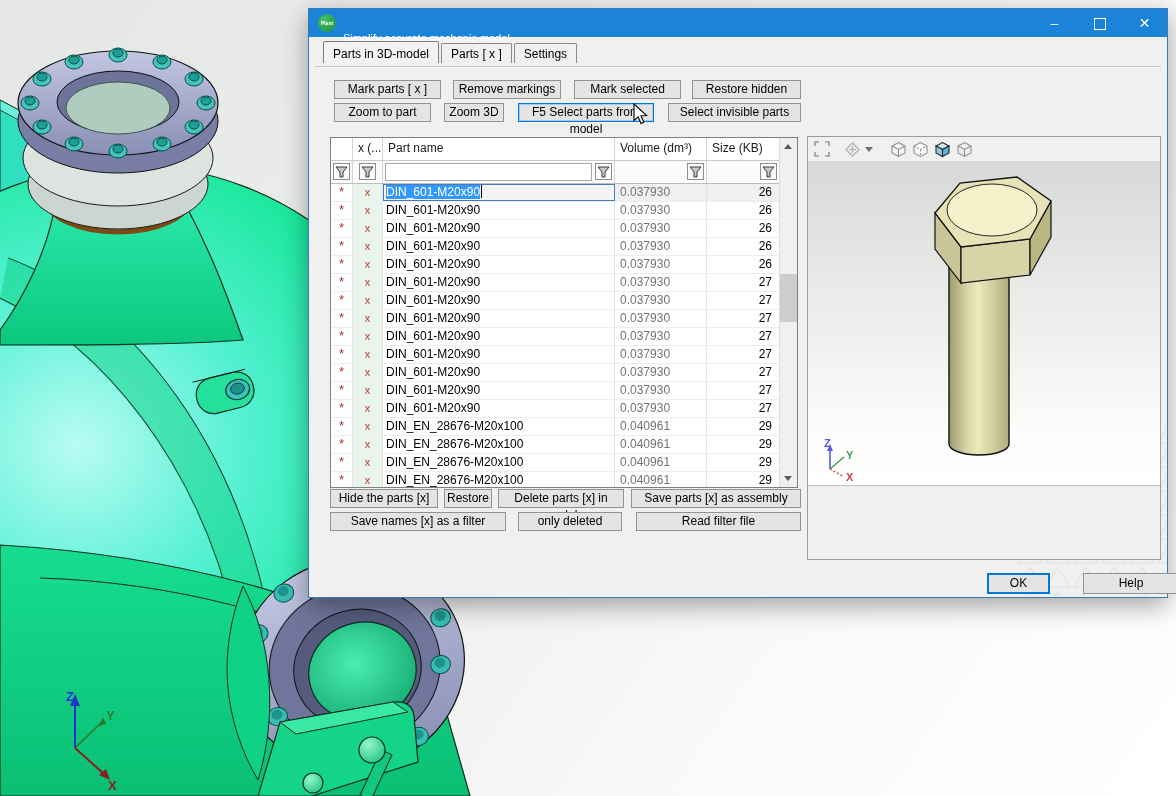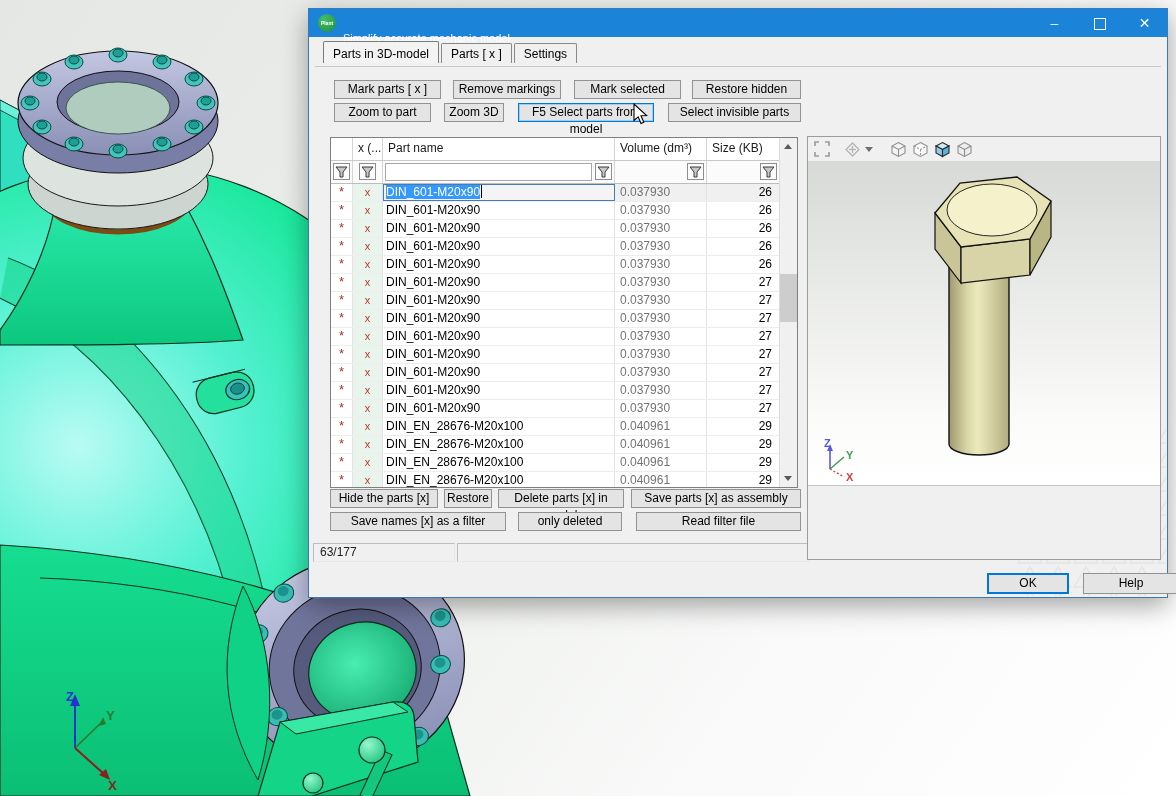--- a/index.html
+++ b/index.html
@@ -463,24 +463,20 @@
     </div>
 
     <div class="btn" style="left:21px;top:480px;width:108px;">Hide the parts [x]</div>
     <div class="btn" style="left:135px;top:480px;width:48px;">Restore</div>
     <div class="btn" style="left:189px;top:480px;width:126px;">Delete parts [x] in model</div>
     <div class="btn" style="left:322px;top:480px;width:170px;">Save parts [x] as assembly</div>
     <div class="btn" style="left:21px;top:503px;width:176px;">Save names [x] as a filter</div>
     <div class="btn" style="left:209px;top:503px;width:104px;">only deleted</div>
     <div class="btn" style="left:327px;top:503px;width:165px;">Read filter file</div>
 
-    <div id="statusbar">
-      <div class="spane first">63/177</div>
-      <div class="spane rest"></div>
-    </div>
 
     <div id="preview-pane">
       <div id="pv-toolbar">
         <span class="tbi" style="margin-right:14px;">
           <svg width="18" height="18">
               <g stroke="#9a9a9a" stroke-width="1.6" fill="none">
             <path d="M2,6 L2,2 L6,2"></path>
                 <path d="M12,2 L16,2 L16,6"></path>
             <path d="M16,12 L16,16 L12,16"></path>
                 <path d="M6,16 L2,16 L2,12"></path>
@@ -559,20 +555,20 @@
           <polygon points="11,16 17,16 14,9" fill="#5a5adf"></polygon>
           <line x1="14" y1="34" x2="28" y2="22" stroke="#3f9e4f" stroke-width="1.4"></line>
           <line x1="14" y1="34" x2="28" y2="42" stroke="#d24444" stroke-width="1.4" stroke-dasharray="2,2"></line>
           <text x="8" y="12" fill="#5a5adf">Z</text>
           <text x="30" y="24" fill="#3f9e4f">Y</text>
           <text x="30" y="46" fill="#d24444">X</text>
         </svg>
       </div>
     </div>
 
-    <div class="btn default-ok" style="left:678px;top:564px;width:82px;height:21px;">OK</div>
+    <div class="btn default-ok" style="left:678px;top:564px;width:63px;height:21px;">OK</div>
     <div class="btn" style="left:774px;top:564px;width:96px;height:21px;line-height:19px;">Help</div>
   </div>
 
   <svg id="cursor" width="16" height="23">
     <path d="M1,1 L1,17.5 L5.2,13.8 L8,20.5 L10.8,19.3 L8,12.8 L13.6,12.6 Z" fill="#fff" stroke="#000" stroke-width="1.1"></path>
   </svg>
 </div>
 
 </body></html>

